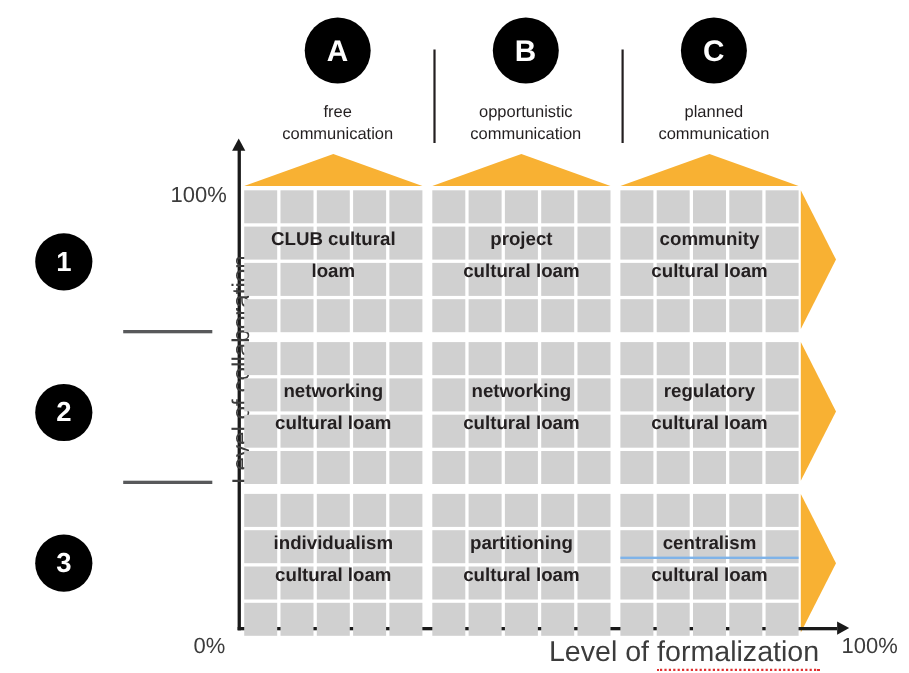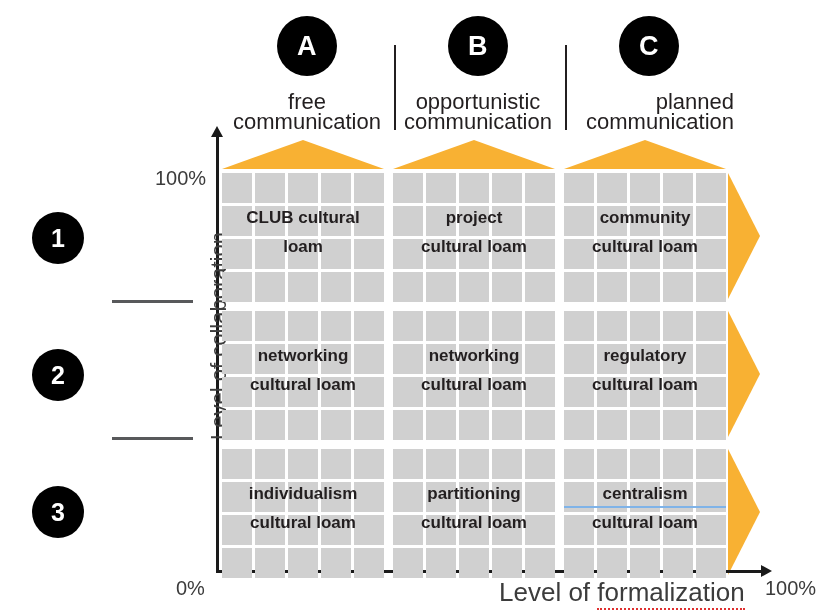--- a/index.html
+++ b/index.html
@@ -48,21 +48,21 @@
     display: flex;
     align-items: center;
     justify-content: center;
   }
 
   
   .col-title {
     position: absolute;
     width: 170px;
     text-align: center;
-    font-size: 22px;
+    font-size: 15px;
     line-height: 20px;
     color: #231f20;
   }
   .col-title .l2 { display: block; }
 
   
   .hdr-sep {
     position: absolute;
     width: 2px;
     background: #231f20;
@@ -188,21 +188,21 @@
   <div class="hdr-sep" style="left:565px; top:45px; height:85px;"></div>
 
   <div class="col-title" style="left:222px; top:92px;">
     <span>free</span>
     <span class="l2">communication</span>
   </div>
   <div class="col-title" style="left:393px; top:92px;">
     <span>opportunistic</span>
     <span class="l2">communication</span>
   </div>
-  <div class="col-title" style="left:564px; top:92px;text-align:right;">
+  <div class="col-title" style="left:564px; top:92px;">
     <span>planned</span>
     <span class="l2">communication</span>
   </div>
 
   <div class="tri-up" style="left:222px; top:140px;
         border-left:81px solid transparent; border-right:81px solid transparent;
         border-bottom:29px solid #f8b133;"></div>
   <div class="tri-up" style="left:393px; top:140px;
         border-left:81px solid transparent; border-right:81px solid transparent;
         border-bottom:29px solid #f8b133;"></div>

